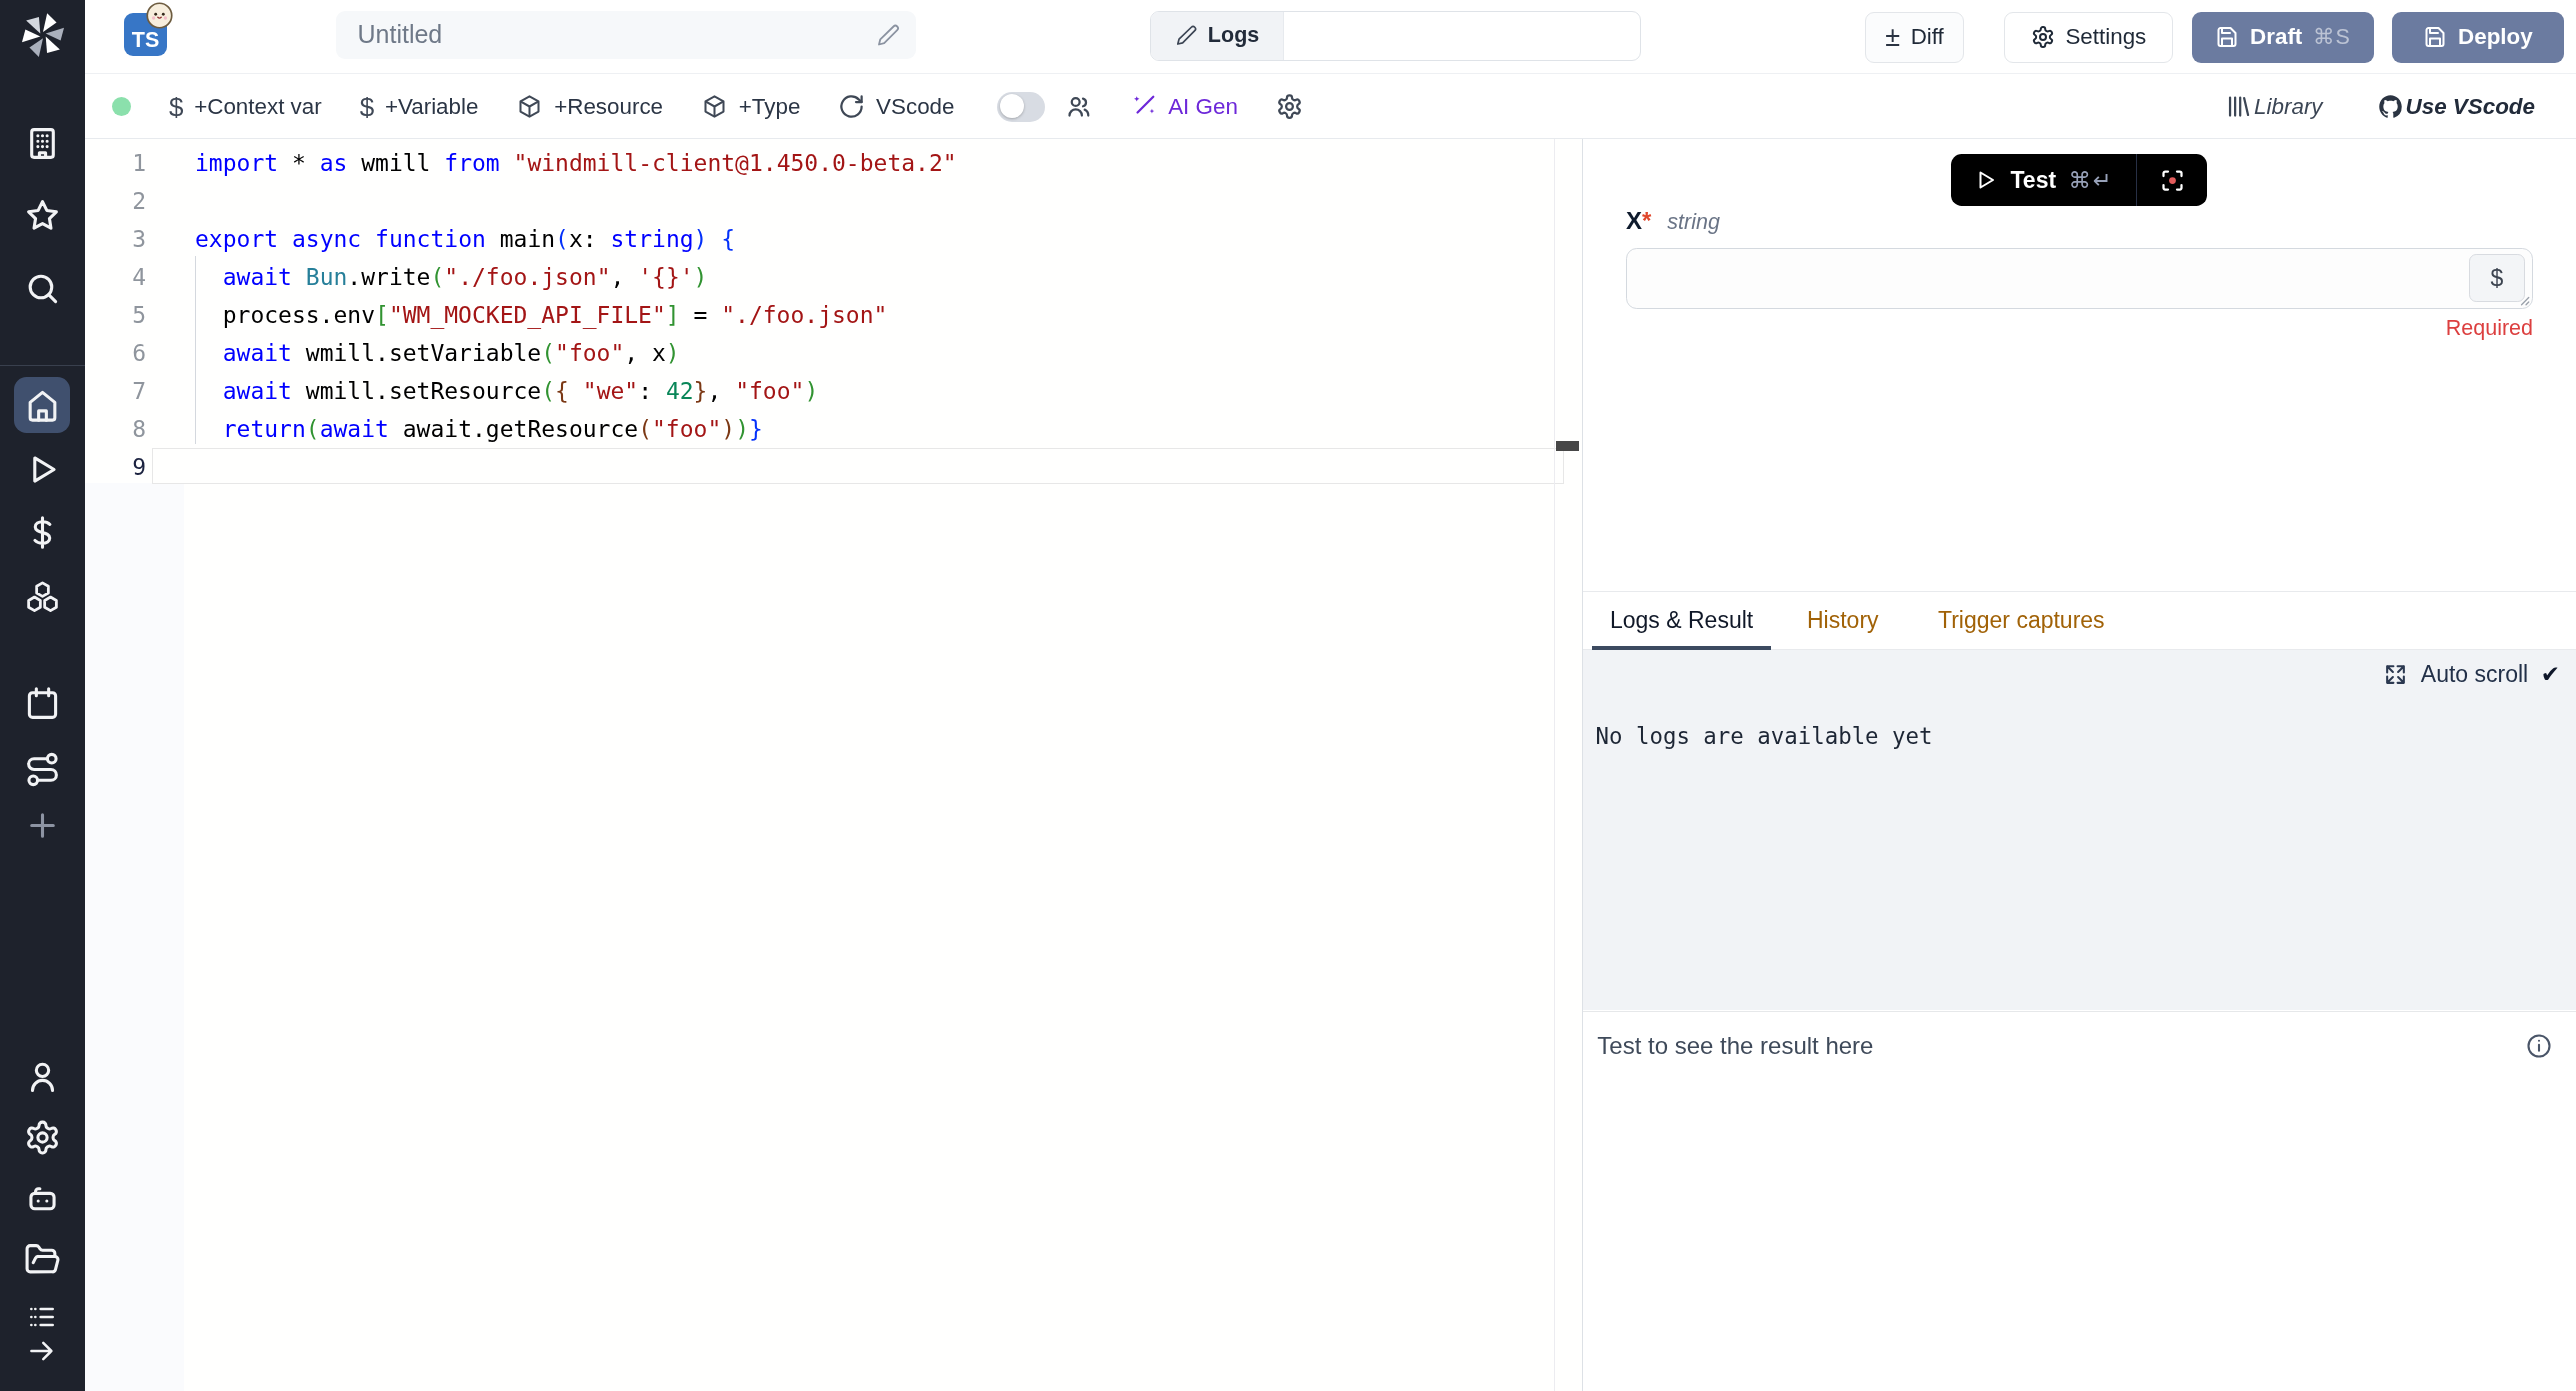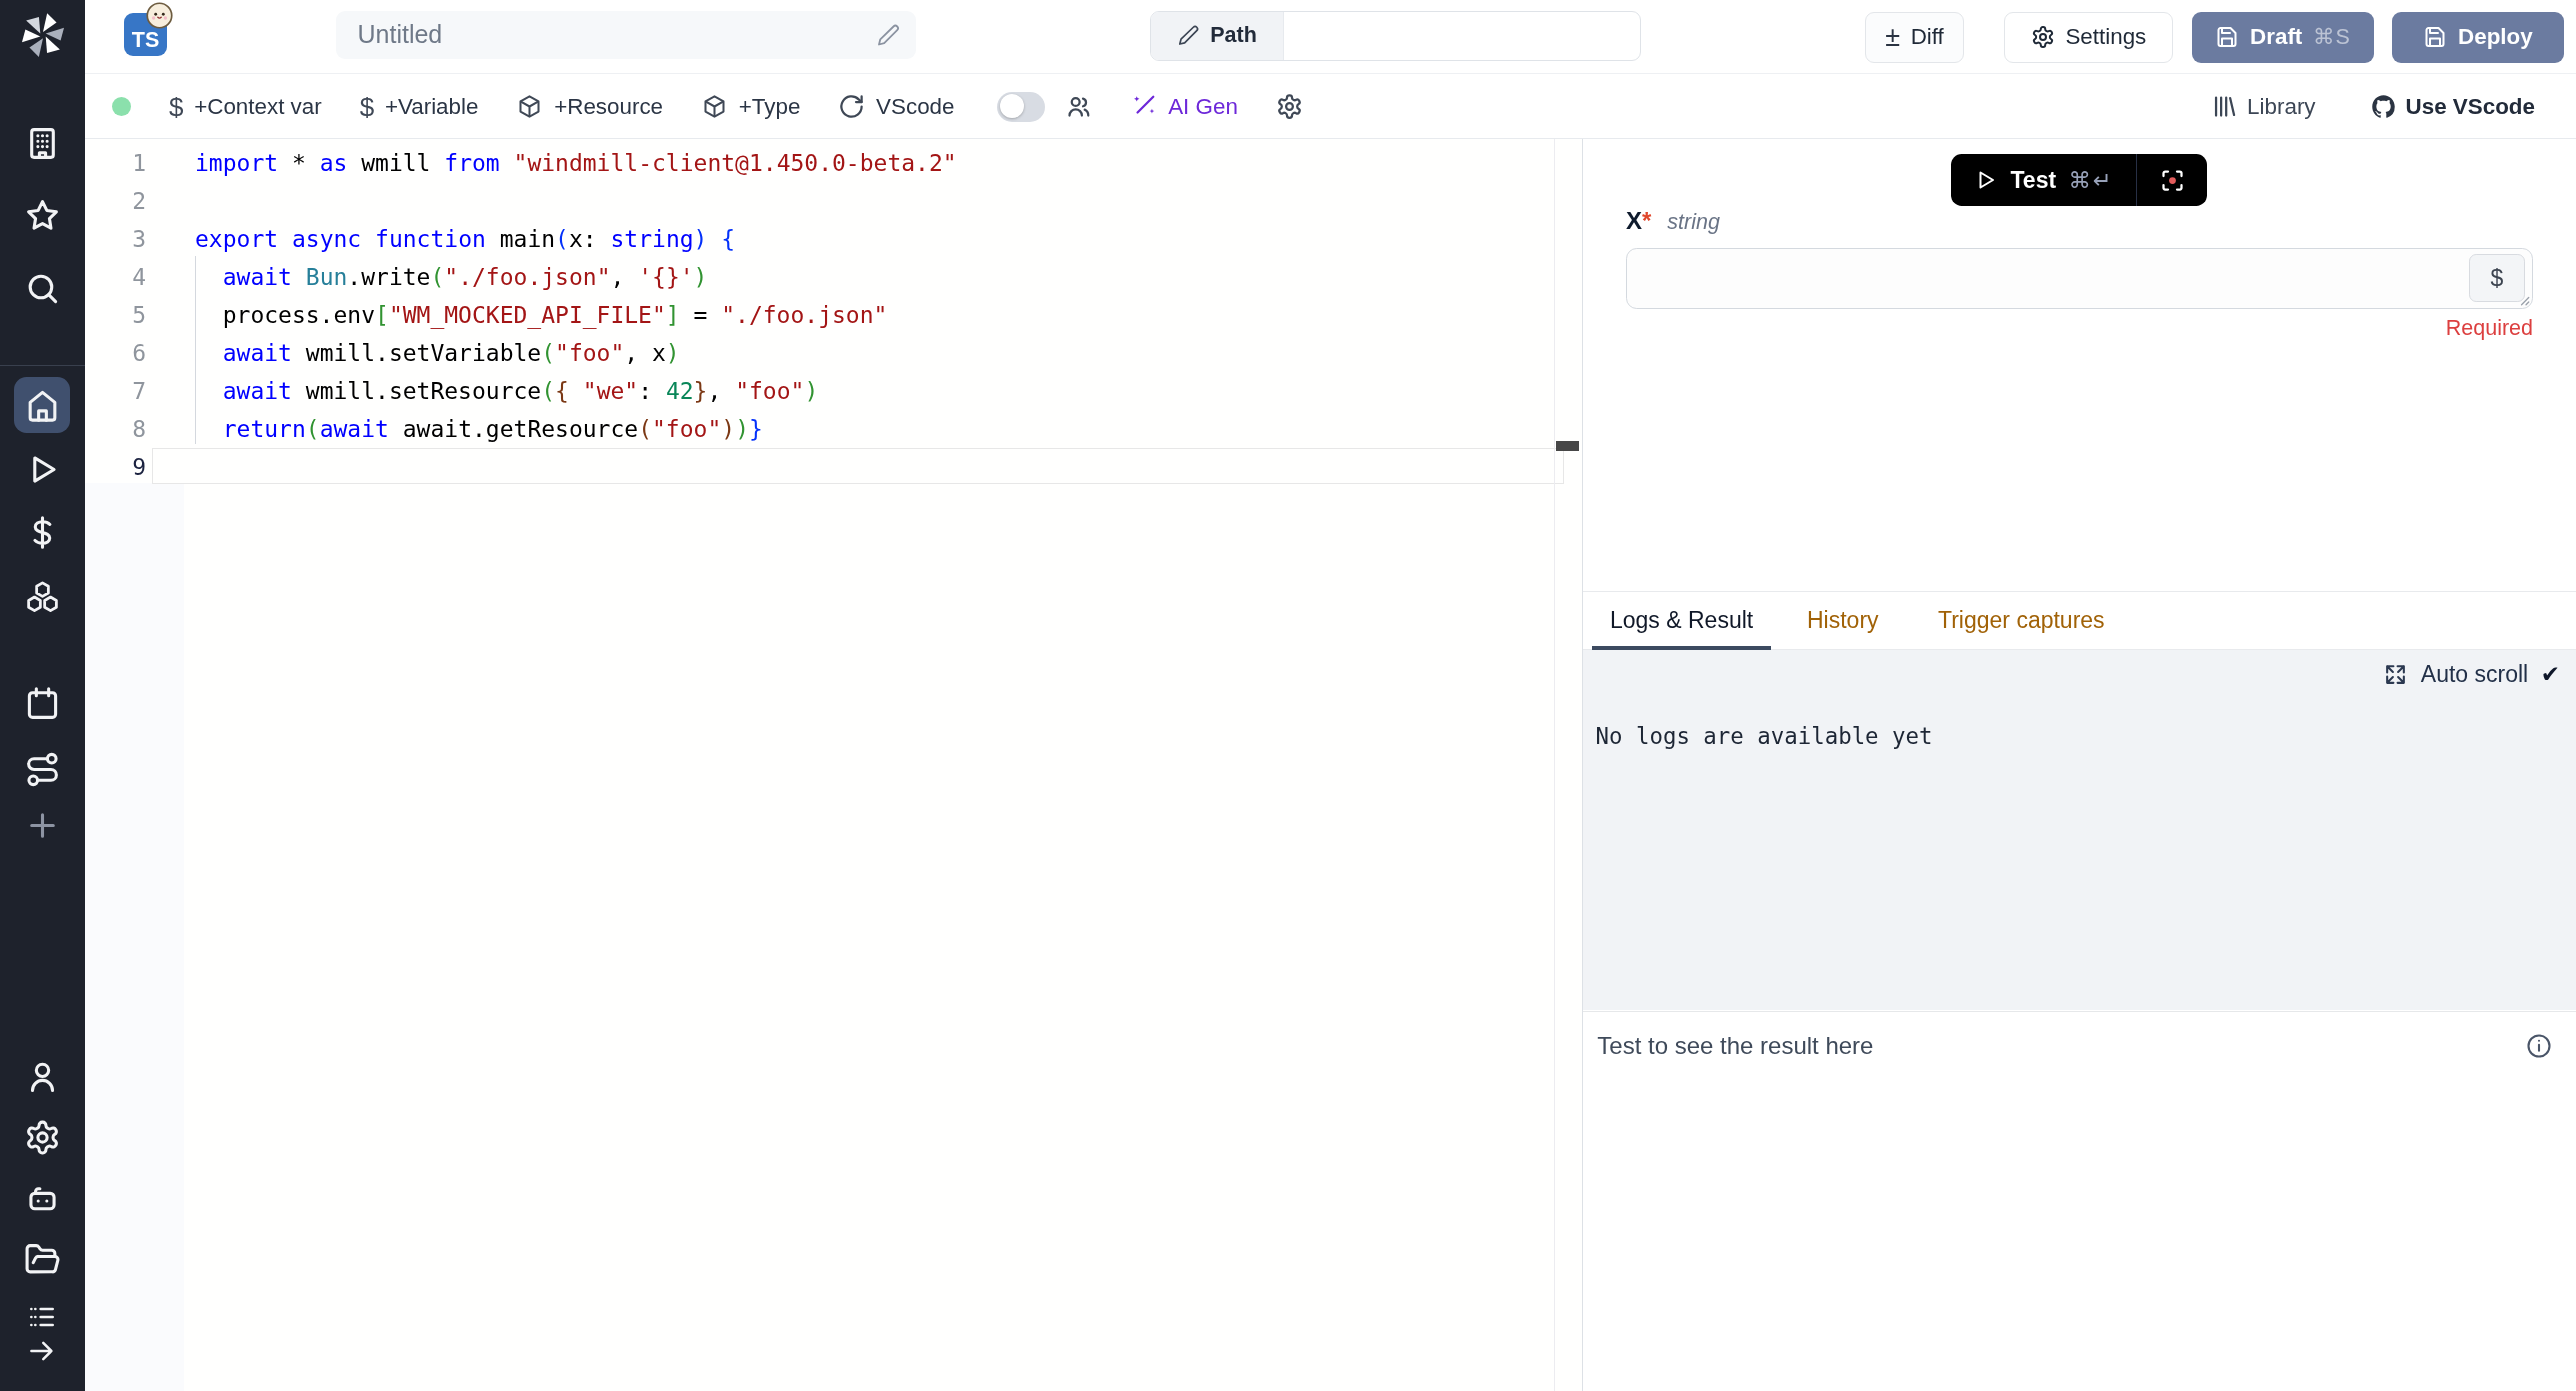--- a/index.html
+++ b/index.html
@@ -49,21 +49,21 @@
   .status-dot { width:19px; height:19px; border-radius:50%; background:#8be0ac; margin-left:27px; }
   .tool-item { display:flex; align-items:center; gap:10.7px; font-size:22.4px; color:#2b3545; margin-left:38px; cursor:pointer; }
   .tool-item svg { width:27px; height:27px; color:#3f4856; }
   .tool-item .dollar-glyph { font-size:26px; font-weight:500; color:#3f4856; line-height:1; }
   .toggle { margin-left:43px; width:48px; height:30px; border-radius:15px; background:#d8dce3; position:relative; cursor:pointer; }
   .toggle-knob { position:absolute; left:2.7px; top:2.7px; width:24px; height:24px; border-radius:50%; background:#fff;
                  box-shadow:0 0.9px 2.7px rgba(0,0,0,.25); }
   .ai-gen { color:#6d28d9; font-weight:500; }
   .ai-gen svg { color:#6d28d9; }
   .toolbar-spacer { flex:1; }
-  .tool-right { display:flex; align-items:center; gap:9px; font-size:22.4px; color:#3c4655; cursor:pointer; }
+  .tool-right { display:flex; align-items:center; gap:2px; font-size:22.4px; color:#3c4655; cursor:pointer;font-style:italic; }
   .tool-right svg { width:27px; height:27px; }
   .mr-vscode { margin-right:41px; margin-left:54px; font-weight:700; color:#222b3a; }
 
   
   .editor { position:absolute; left:85px; top:139px; width:1497px; height:1253px; background:#fffffe; cursor:text; }
   .gutter-tail { position:absolute; left:0; top:344px; width:99px; bottom:0; background:#fafbfd; }
   .code-lines { position:absolute; left:0; top:4.5px; width:100%;
                 font-family:"DejaVu Sans Mono", monospace; font-size:23px; line-height:38px; }
   .cl { position:relative; height:38px; white-space:pre; }
   .ln { position:absolute; left:0; top:0; width:61px; text-align:right; color:#8f959d; }
@@ -265,21 +265,21 @@
             <path d="M17.5 3.5a2.6 2.6 0 0 1 3.7 3.7l-13 13L3 21.5l1.3-5.2z"></path>
           </svg>
       </span>
     </div>
 
     <div class="path-chip">
       <div class="path-left">
         <svg viewBox="0 0 24 24" fill="none" stroke="currentColor" stroke-width="1.8" stroke-linecap="round" stroke-linejoin="round">
             <path d="M17.5 3.5a2.6 2.6 0 0 1 3.7 3.7l-13 13L3 21.5l1.3-5.2z"></path>
           </svg>
-        <span>Path</span>
+        <span>Logs</span>
       </div>
     </div>
 
     <div class="tb-btn tb-light btn-diff">
       <span class="pm-glyph">±</span>
       <span>Diff</span>
     </div>
     <div class="tb-btn tb-white btn-settings">
       <svg viewBox="0 0 24 24" fill="none" stroke="#1f2937" stroke-width="2" stroke-linecap="round" stroke-linejoin="round">
           <path d="M12.22 2h-.44a2 2 0 0 0-2 2v.18a2 2 0 0 1-1 1.73l-.43.25a2 2 0 0 1-2 0l-.15-.08a2 2 0 0 0-2.73.73l-.22.38a2 2 0 0 0 .73 2.73l.15.1a2 2 0 0 1 1 1.72v.51a2 2 0 0 1-1 1.74l-.15.09a2 2 0 0 0-.73 2.73l.22.38a2 2 0 0 0 2.73.73l.15-.08a2 2 0 0 1 2 0l.43.25a2 2 0 0 1 1 1.73V20a2 2 0 0 0 2 2h.44a2 2 0 0 0 2-2v-.18a2 2 0 0 1 1-1.73l.43-.25a2 2 0 0 1 2 0l.15.08a2 2 0 0 0 2.73-.73l.22-.39a2 2 0 0 0-.73-2.73l-.15-.08a2 2 0 0 1-1-1.74v-.5a2 2 0 0 1 1-1.74l.15-.09a2 2 0 0 0 .73-2.73l-.22-.38a2 2 0 0 0-2.73-.73l-.15.08a2 2 0 0 1-2 0l-.43-.25a2 2 0 0 1-1-1.73V4a2 2 0 0 0-2-2z"></path>

